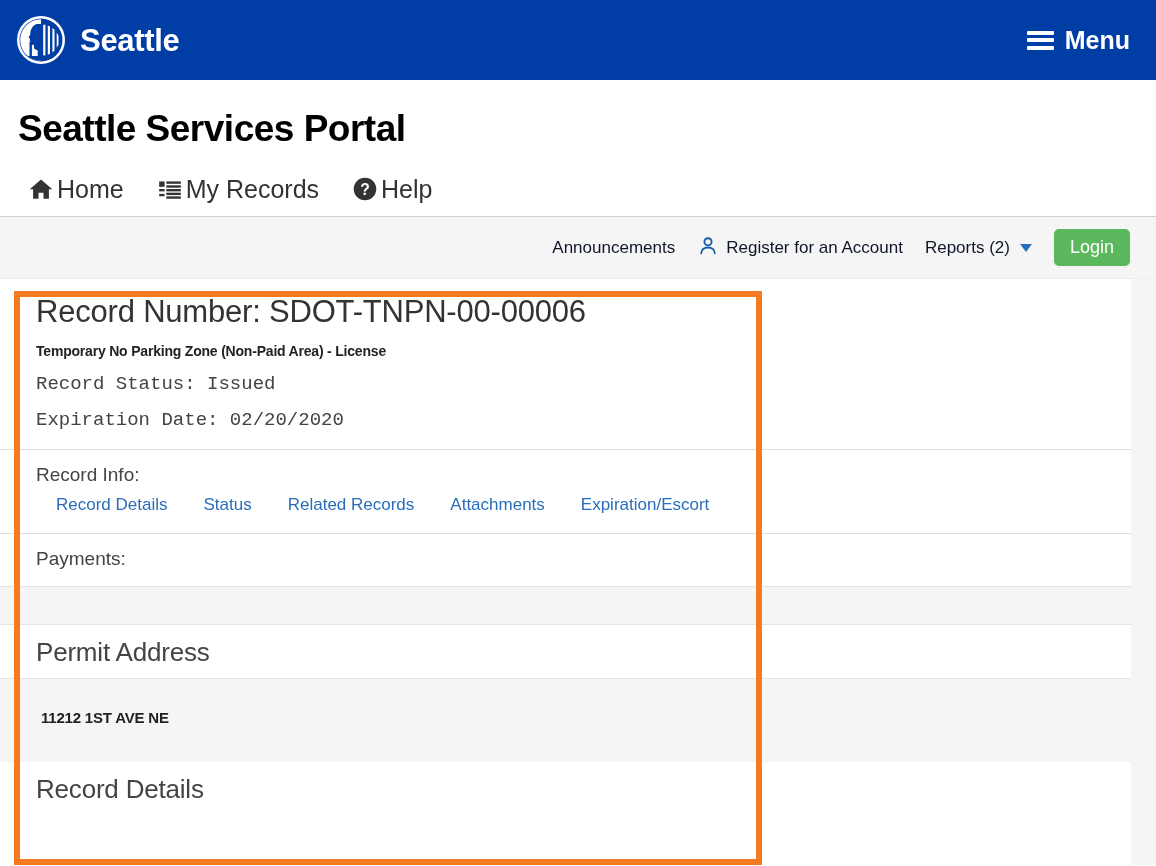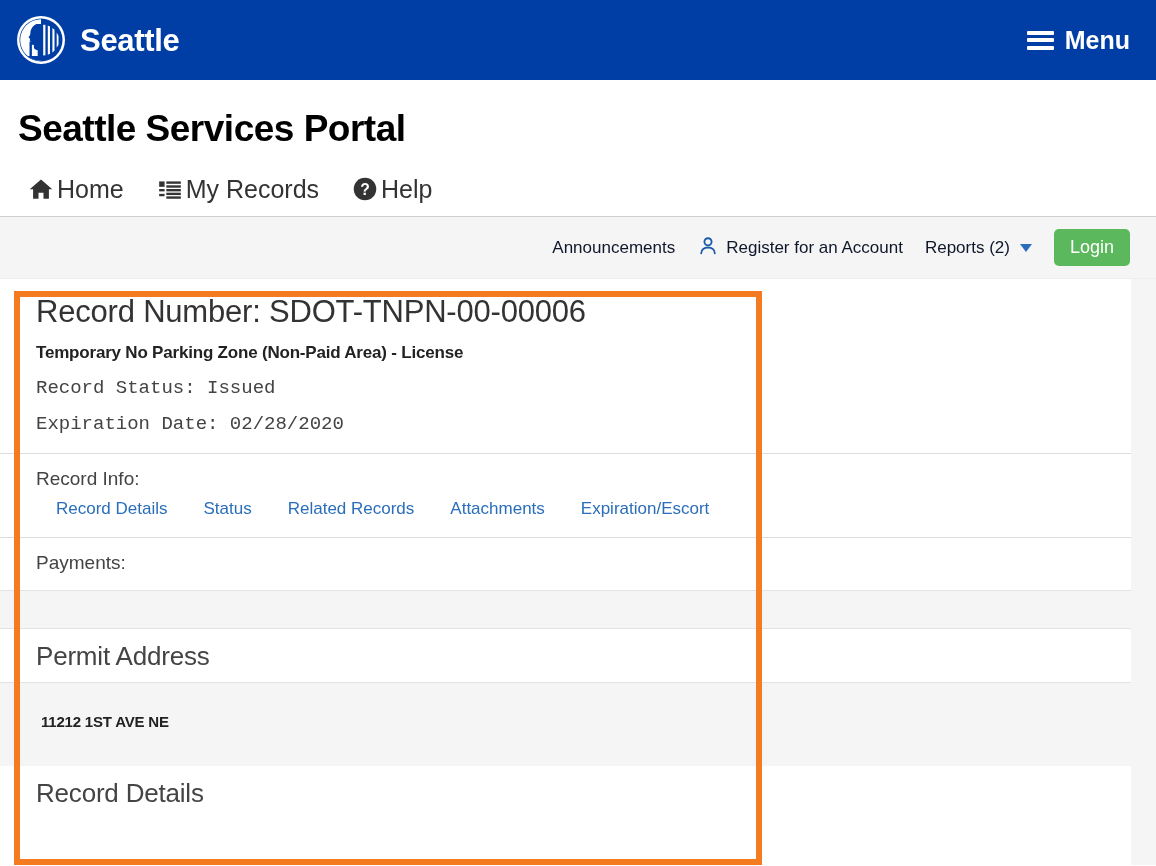--- a/index.html
+++ b/index.html
@@ -151,21 +151,21 @@
   .row-gray  { background: #f5f5f5; }
 
   .record-header { padding-top: 13px; }
   .record-number {
     font-size: 31px;
     color: #333333;
     line-height: 1.28;
     letter-spacing: -0.2px;
   }
   .record-subtitle {
-    font-size: 17px;
+    font-size: 14px;
     font-weight: bold;
     color: #222222;
     padding-top: 11px;
     letter-spacing: -0.2px;
   }
   .record-meta {
     font-size: 19px;
     color: #444444;
     padding-top: 14px;
     font-family: Liberation Mono, monospace;
@@ -325,21 +325,21 @@
         <span>Record Number:</span>
         <span>SDOT-TNPN-00-00006</span>
       </div>
       <div class="record-subtitle">Temporary No Parking Zone (Non-Paid Area) - License</div>
       <div class="record-meta">
         <span>Record Status:</span>
         <span>Issued</span>
       </div>
       <div class="record-meta">
         <span>Expiration Date:</span>
-        <span>02/28/2020</span>
+        <span>02/20/2020</span>
       </div>
     </div>
 
     <div class="divider"></div>
 
     <div class="section-label">Record Info:</div>
     <div class="link-row">
       <span class="inline-link">Record Details</span>
       <span class="inline-link">Status</span>
       <span class="inline-link">Related Records</span>

